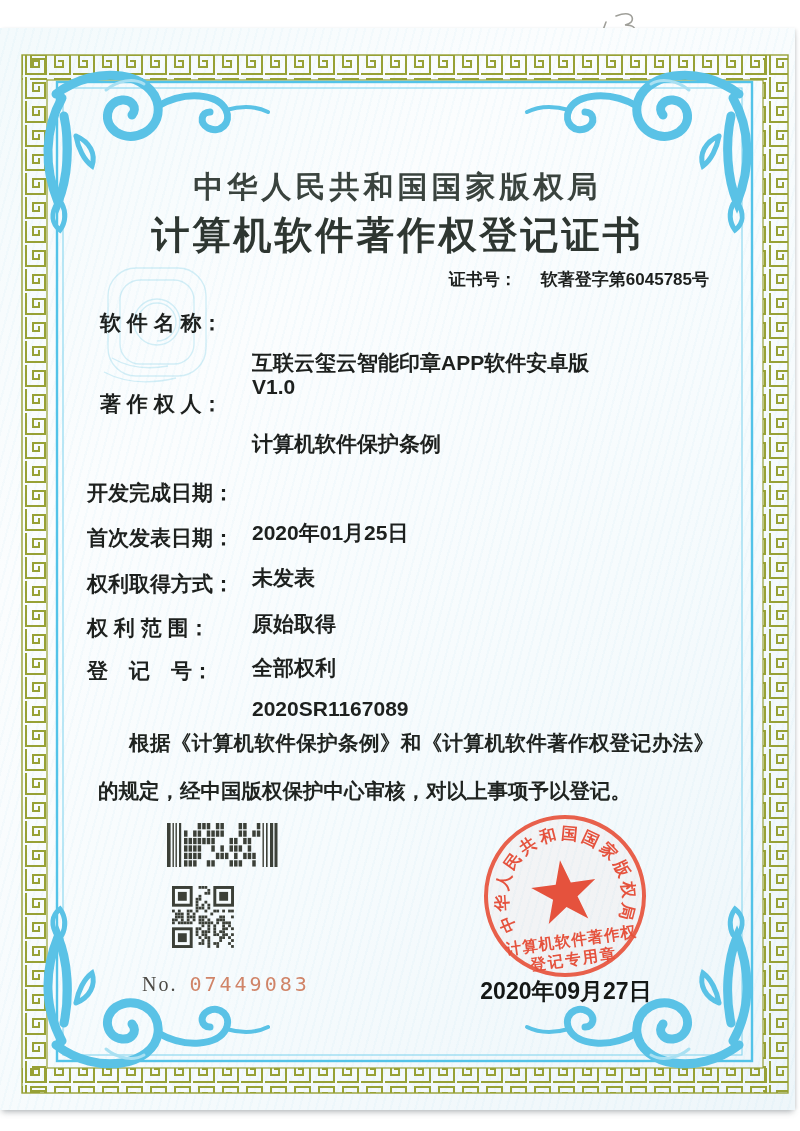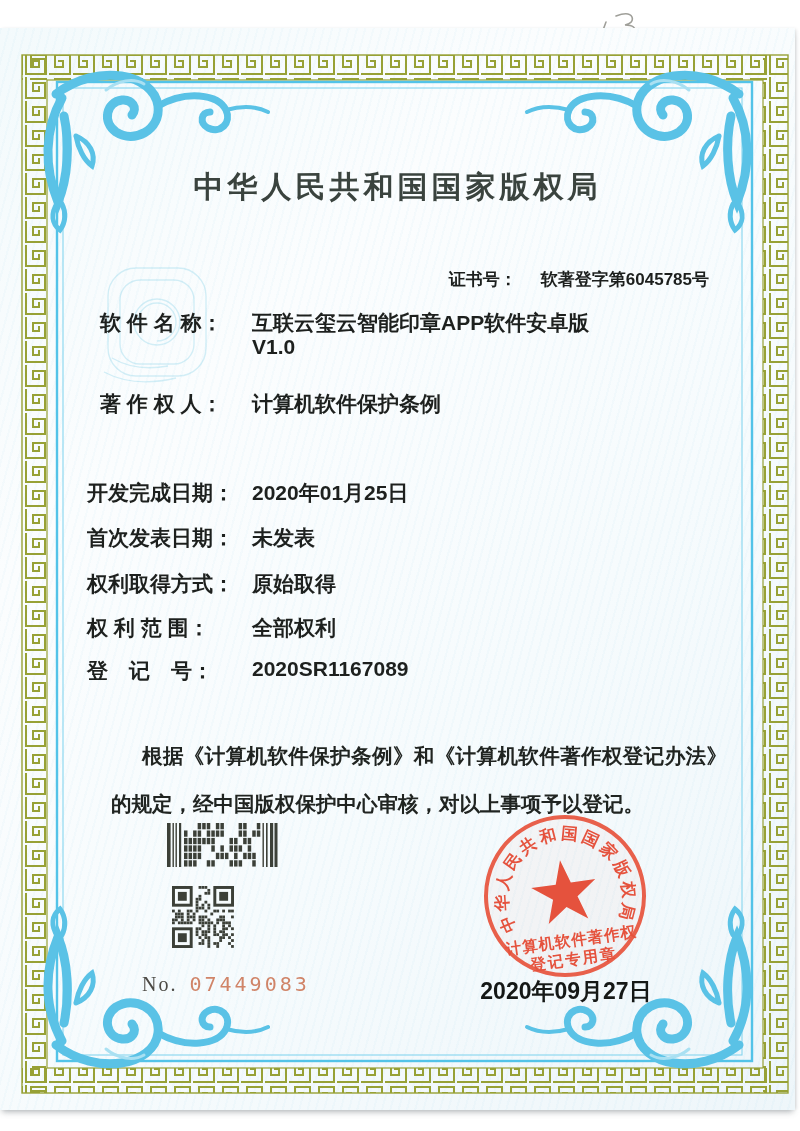--- a/index.html
+++ b/index.html
@@ -28,25 +28,25 @@
     letter-spacing:3px;color:#2e3631;white-space:nowrap;
   }
   .certline{
     position:absolute;top:240px;right:86px;font-size:17px;font-weight:bold;
     color:#1c1f1d;white-space:nowrap;
   }
   .certline .cl-label{margin-right:24px;}
   .row{position:absolute;left:0;width:655px;height:26px;font-size:21px;color:#1d201e;}
   .row .lab{position:absolute;left:87px;font-weight:bold;white-space:pre;}
   .row.first .lab{left:100px;}
-  .row .val{position:absolute;left:252px;font-weight:600;white-space:pre;}
+  .row .val{position:absolute;left:252px;font-weight:600;white-space:pre;margin-top:40px;}
   .statement{
     position:absolute;top:688px;left:95px;width:616px;
     font-size:20.5px;line-height:48px;text-align:justify;text-indent:31px;
-    font-weight:600;color:#202421;margin:16px;
+    font-weight:600;color:#202421;margin:3px;
   }
   .serial{position:absolute;top:944px;left:142px;white-space:nowrap;}
   .serial .pfx{font-family:"Liberation Serif",serif;font-size:20px;color:#4c4a45;letter-spacing:2px;}
   .serial .num{font-family:"DejaVu Sans Mono",monospace;font-size:20px;color:#d08468;letter-spacing:3px;margin-left:12px;}
   .issue-date{
     position:absolute;top:948px;left:455px;width:222px;text-align:center;
     font-size:23px;font-weight:bold;color:#151816;white-space:nowrap;
   }
   .seal{position:absolute;left:479px;top:782px;width:172px;height:172px;transform:rotate(-8deg);}
   .seal text{font-family:"Liberation Sans",sans-serif;font-weight:bold;fill:#e5523d;}
@@ -106,20 +106,21 @@
       <rect x="108" y="240" width="98" height="108" rx="28"></rect>
       <rect x="120" y="252" width="74" height="84" rx="20"></rect>
       <circle cx="157" cy="294" r="23"></circle>
       <path d="M138,294 a19,19 0 1 1 19,19"></path>
       <path d="M112,330 q24,14 56,8"></path>
       <path d="M104,344 q30,16 72,6"></path>
     </g>
   </svg>
 
   <div class="title">中华人民共和国国家版权局</div>
+  <div class="subtitle">计算机软件著作权登记证书</div>
 
   <div class="certline">
     <span class="cl-label">证书号：</span><span>软著登字第6045785号</span>
   </div>
 
   <div class="row first" style="top:281px">
     <span class="lab">软 件 名 称：</span>
     <span class="val">互联云玺云智能印章APP软件安卓版</span>
   </div>
   <div class="row first" style="top:307px">

